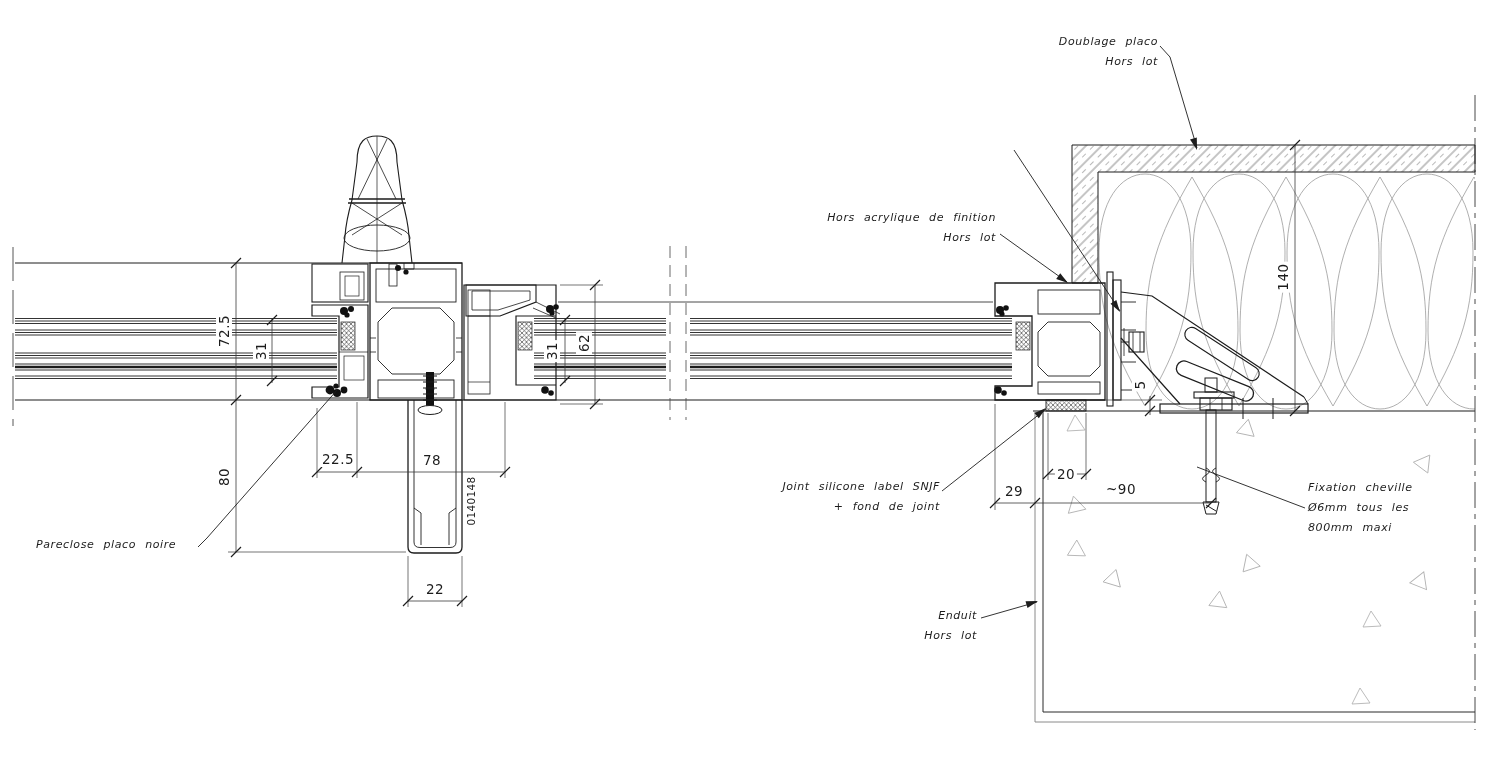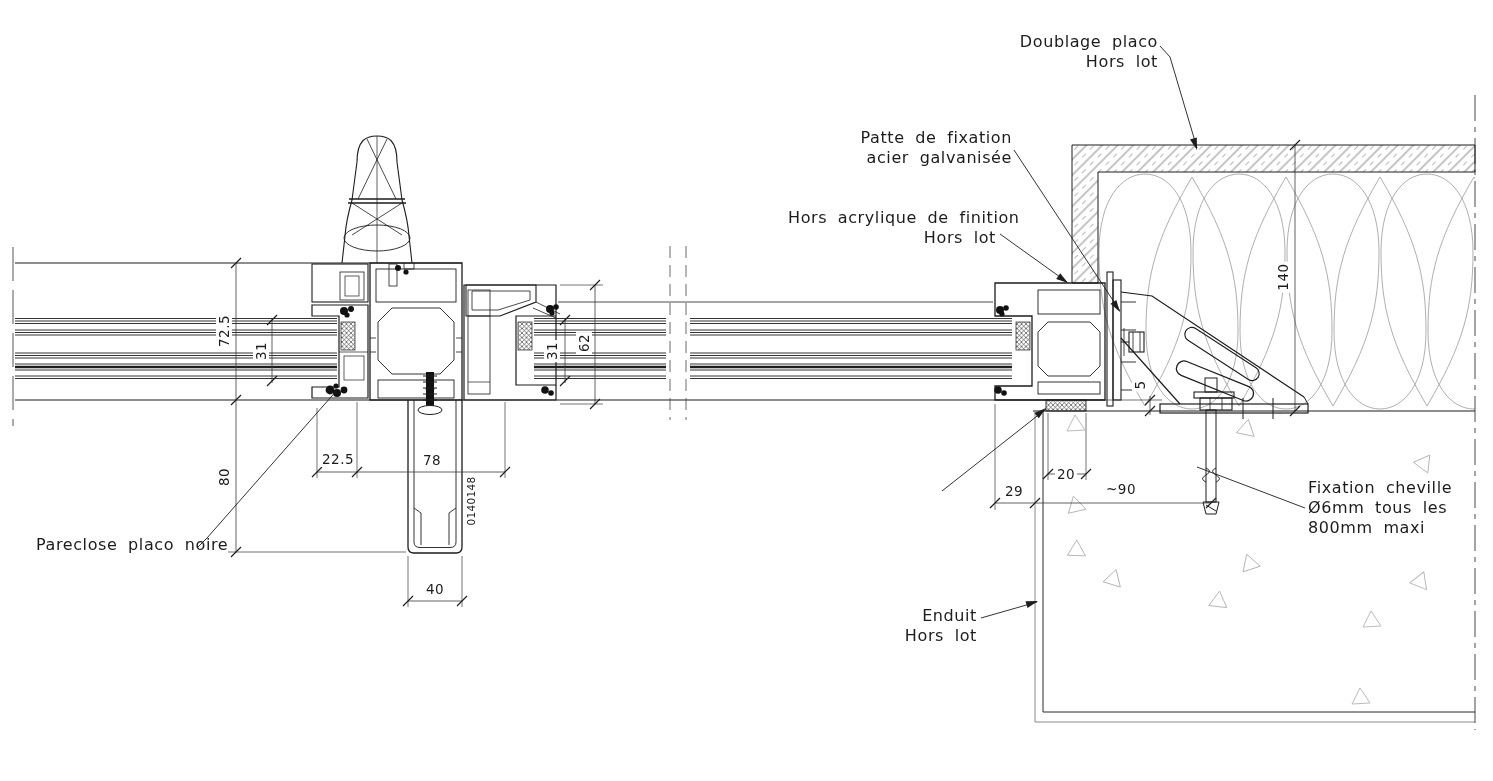--- a/index.html
+++ b/index.html
@@ -1,20 +1,20 @@
 <!DOCTYPE html>
 <html><head>
 <meta charset="utf-8">
 <style>
   html,body{margin:0;padding:0;background:#fff;}
   #stage{position:relative;width:1493px;height:781px;background:#fff;overflow:hidden;
          font-family:"DejaVu Sans","Liberation Sans",sans-serif;color:#1c1c1c;}
   #draw{position:absolute;left:0;top:0;}
-  .lbl{position:absolute;font-size:16px;letter-spacing:.6px;word-spacing:5px;
-       line-height:20px;white-space:nowrap;z-index:3;}
+  .lbl{position:absolute;font-size:11px;letter-spacing:.6px;word-spacing:5px;
+       line-height:20px;white-space:nowrap;z-index:3;font-style:italic;}
   .lbl.r{text-align:right;}
   .dim{position:absolute;font-size:13.5px;letter-spacing:.5px;background:#fff;
        padding:0 2px;transform:translate(-50%,-50%);white-space:nowrap;z-index:3;}
   .dim.rot{transform:translate(-50%,-50%) rotate(-90deg);}
   .dim.ref{font-size:10.5px;letter-spacing:.3px;}
 </style>
 </head>
 <body>
 
 <div id="stage">
@@ -214,47 +214,47 @@
     <polygon points="1068,283 1060.2,273.2 1056.2,279"></polygon>
     <polygon points="1046,408 1038.8,418.3 1034.4,412.9"></polygon>
     <polygon points="1038,601 1027.5,607.9 1025.5,601.3"></polygon>
   </g>
 </svg>
 
 <div class="lbl r" style="left:1000px;top:32px;width:158px">
   <div>Doublage placo</div>
   <div>Hors lot</div>
 </div>
-<div class="lbl r" style="left:850px;top:128px;width:162px">
-  <div>Patte de fixation</div>
-  <div>acier galvanisée</div>
-</div>
 <div class="lbl r" style="left:788px;top:208px;width:208px">
   <div>Hors acrylique de finition</div>
   <div>Hors lot</div>
+</div>
+<div class="lbl r" style="left:748px;top:477px;width:192px">
+  <div>Joint silicone label SNJF</div>
+  <div>+ fond de joint</div>
 </div>
 <div class="lbl" style="left:36px;top:535px">
   <div>Pareclose placo noire</div>
 </div>
 <div class="lbl" style="left:1308px;top:478px">
   <div>Fixation cheville</div>
   <div>Ø6mm tous les</div>
   <div>800mm maxi</div>
 </div>
 <div class="lbl r" style="left:888px;top:606px;width:89px">
   <div>Enduit</div>
   <div>Hors lot</div>
 </div>
 
 <div class="dim rot" style="left:224px;top:331px">72.5</div>
 <div class="dim rot" style="left:261px;top:351px">31</div>
 <div class="dim rot" style="left:224px;top:477px">80</div>
 <div class="dim" style="left:338px;top:459px">22.5</div>
 <div class="dim" style="left:432px;top:460px">78</div>
-<div class="dim" style="left:435px;top:589px">40</div>
+<div class="dim" style="left:435px;top:589px">22</div>
 <div class="dim rot" style="left:584px;top:343px">62</div>
 <div class="dim rot" style="left:552px;top:351px">31</div>
 <div class="dim rot ref" style="left:471px;top:501px">0140148</div>
 <div class="dim rot" style="left:1283px;top:277px">140</div>
 <div class="dim rot" style="left:1140px;top:385px">5</div>
 <div class="dim" style="left:1066px;top:474px">20</div>
 <div class="dim" style="left:1014px;top:491px">29</div>
 <div class="dim" style="left:1121px;top:489px">~90</div>
 
 </div>

